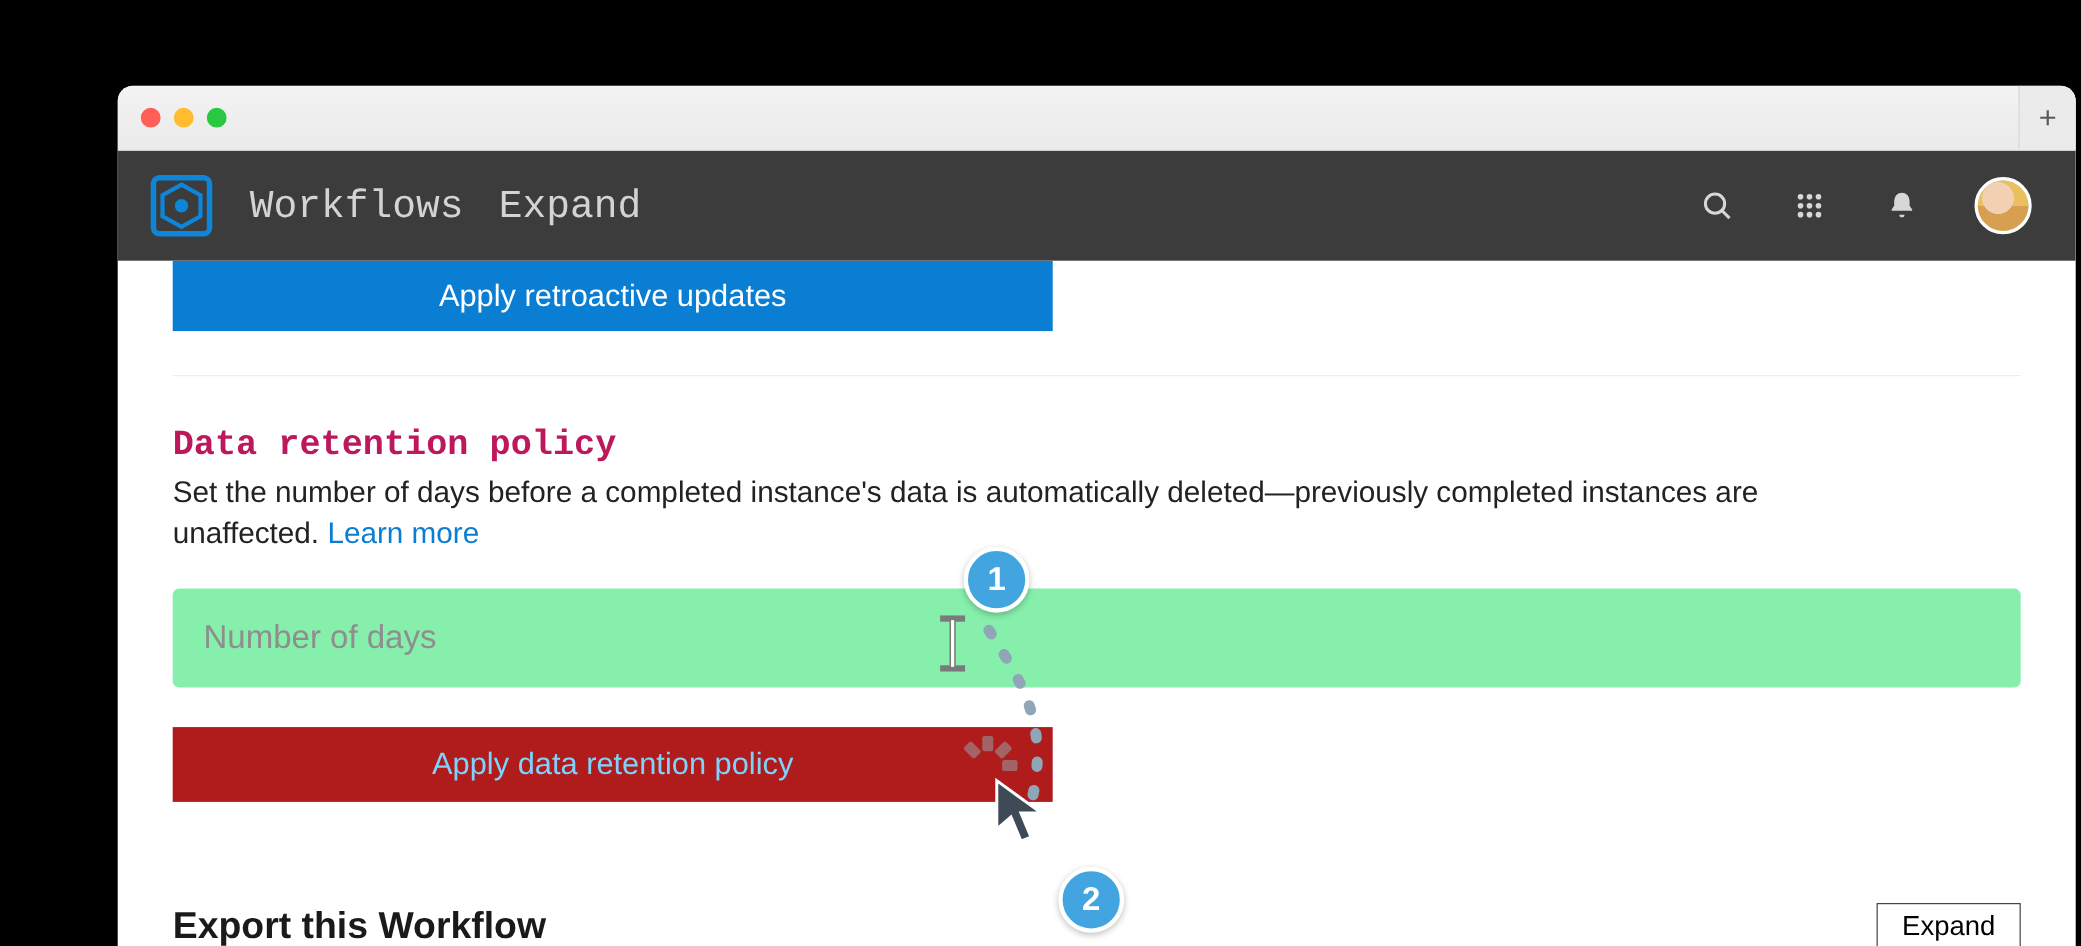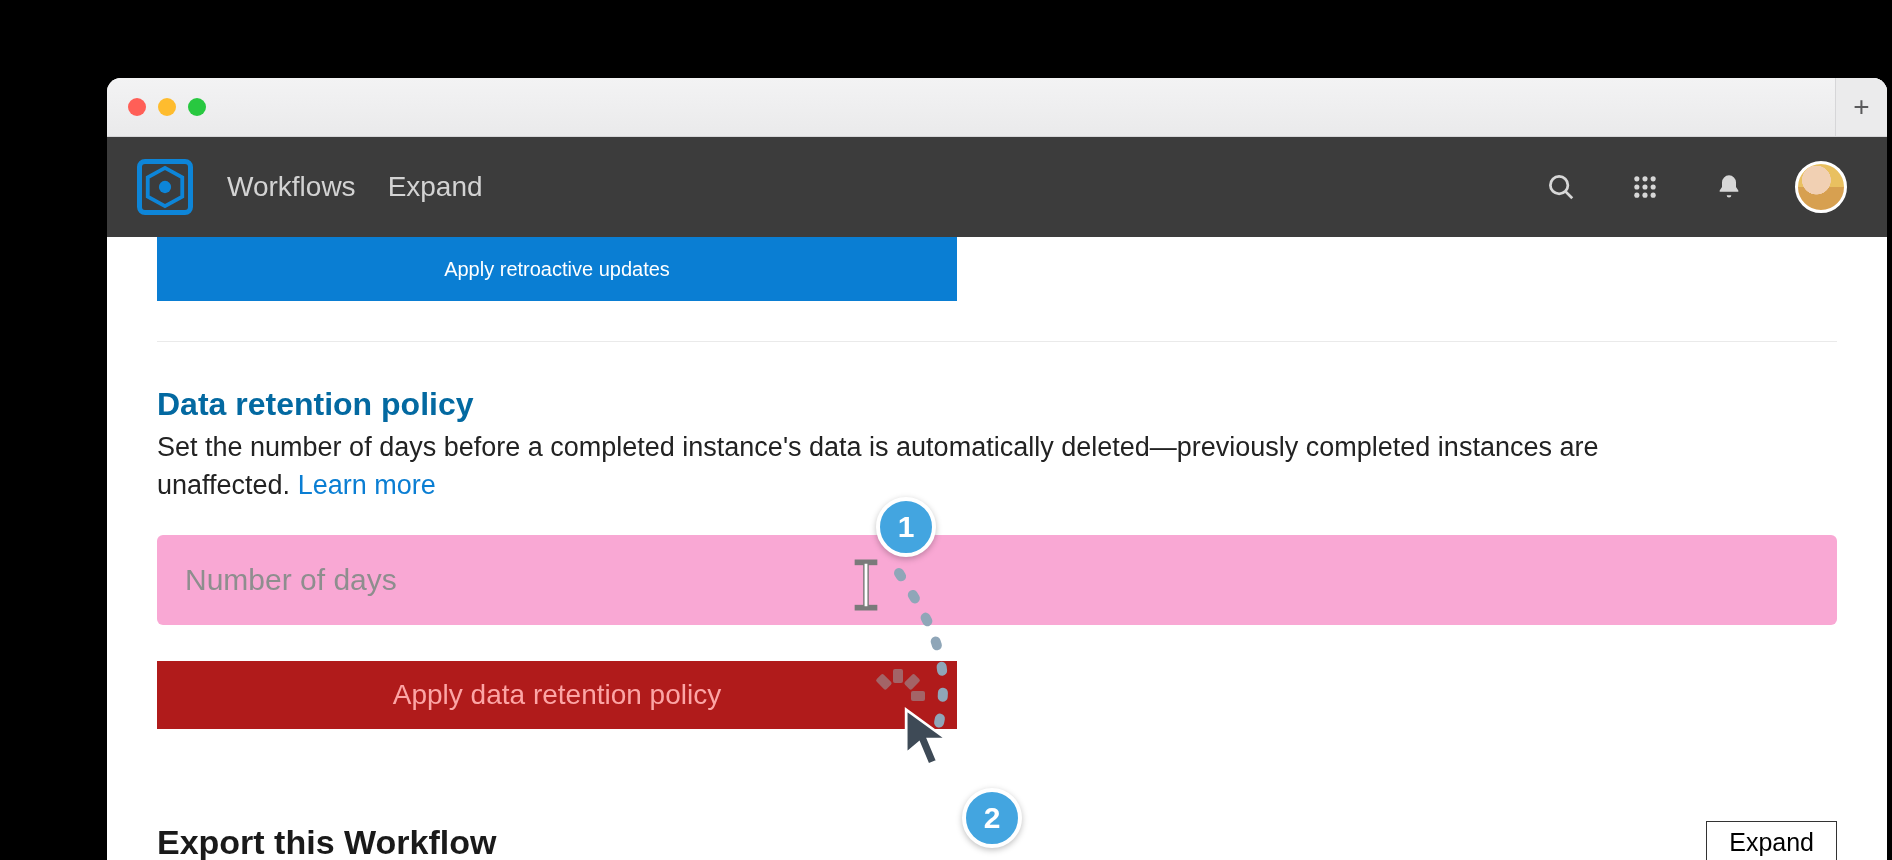--- a/index.html
+++ b/index.html
@@ -50,53 +50,53 @@
   color: #d7d7d7;
 }
 .logo {
   width: 56px; height: 56px; border: 5px solid #0d85d8; border-radius: 8px;
   display:flex; align-items:center; justify-content:center; margin-right:34px;
   transform: rotate(0deg);
 }
 .logo-inner {
   width: 56px; height: 56px; display:flex; align-items:center; justify-content:center;
 }
-.nav-link { font-size: 28px; font-weight: 500; margin-right: 32px; color: #d3d3d3; cursor:pointer; }
+.nav-link { font-size: 36px; font-weight: 500; margin-right: 32px; color: #d3d3d3; cursor:pointer;font-family:Liberation Mono, monospace; }
 .nav-spacer { flex: 1; }
 .nav-icon {
   width: 44px; height: 44px; display:flex; align-items:center; justify-content:center;
   color:#d7d7d7; margin: 0 20px; cursor:pointer;
 }
 .avatar {
   width: 52px; height: 52px; border-radius: 50%; background: linear-gradient(135deg,#e8b890,#d4a078);
   border: 3px solid #fff; margin-left: 24px; cursor:pointer;
   background-image: radial-gradient(circle at 40% 35%, #f1d0b3 0 35%, transparent 36%), linear-gradient(180deg,#e9c060 0 50%,#d7a050 50% 100%);
   background-blend-mode: normal;
 }
 .content {
   padding: 0 50px;
   overflow: hidden;
   position: relative;
 }
 .blue-btn {
   width: 800px; height: 64px; background: #0a7ed3; color:#fff; border:none;
-  font-size: 20px; font-weight: 500; display:inline-flex; align-items:center; justify-content:center;
+  font-size: 28px; font-weight: 500; display:inline-flex; align-items:center; justify-content:center;
   margin-top: 0; cursor:pointer;
 }
 .divider { height:1px; background:#eaeaea; margin: 40px 0 44px 0; }
-.section-title { font-size: 32px; font-weight: 700; color:#0369a1; margin-bottom: 6px; }
+.section-title { font-size: 32px; font-weight: 700; color:#be185d; margin-bottom: 6px; font-family: Liberation Mono, monospace; }
 .section-desc { font-size: 27px; color:#222; line-height: 1.4; max-width:1580px; }
 .learn-more { color:#0a7ed3; cursor:pointer;margin-top:31px; }
 .days-input {
-  width: 100%; height: 90px; background:#f9a8d4; border:none; border-radius:6px;
+  width: 100%; height: 90px; background:#86efac; border:none; border-radius:6px;
   font-size: 30px; padding: 0 28px; color:#333; margin-top: 30px;
 }
 .days-input::placeholder { color:#8e8e8e; }
 .red-btn {
-  width: 800px; height: 68px; background:#b01b1b; color:#fca5a5; border:none;
+  width: 800px; height: 68px; background:#b01b1b; color:#7dd3fc; border:none;
   font-size:28px; font-weight:500; display:inline-flex; align-items:center; justify-content:center;
   margin-top: 36px; cursor:pointer;
 }
 .export-row {
   display:flex; align-items:center; justify-content:space-between;
   margin-top: 92px;
 }
 .export-title { font-size: 34px; font-weight: 700; color:#1a1a1a; }
 .expand-btn {
   background:#fff; border:1px solid #333; padding:6px 22px; font-size:25px; font-weight:500; cursor:pointer;

